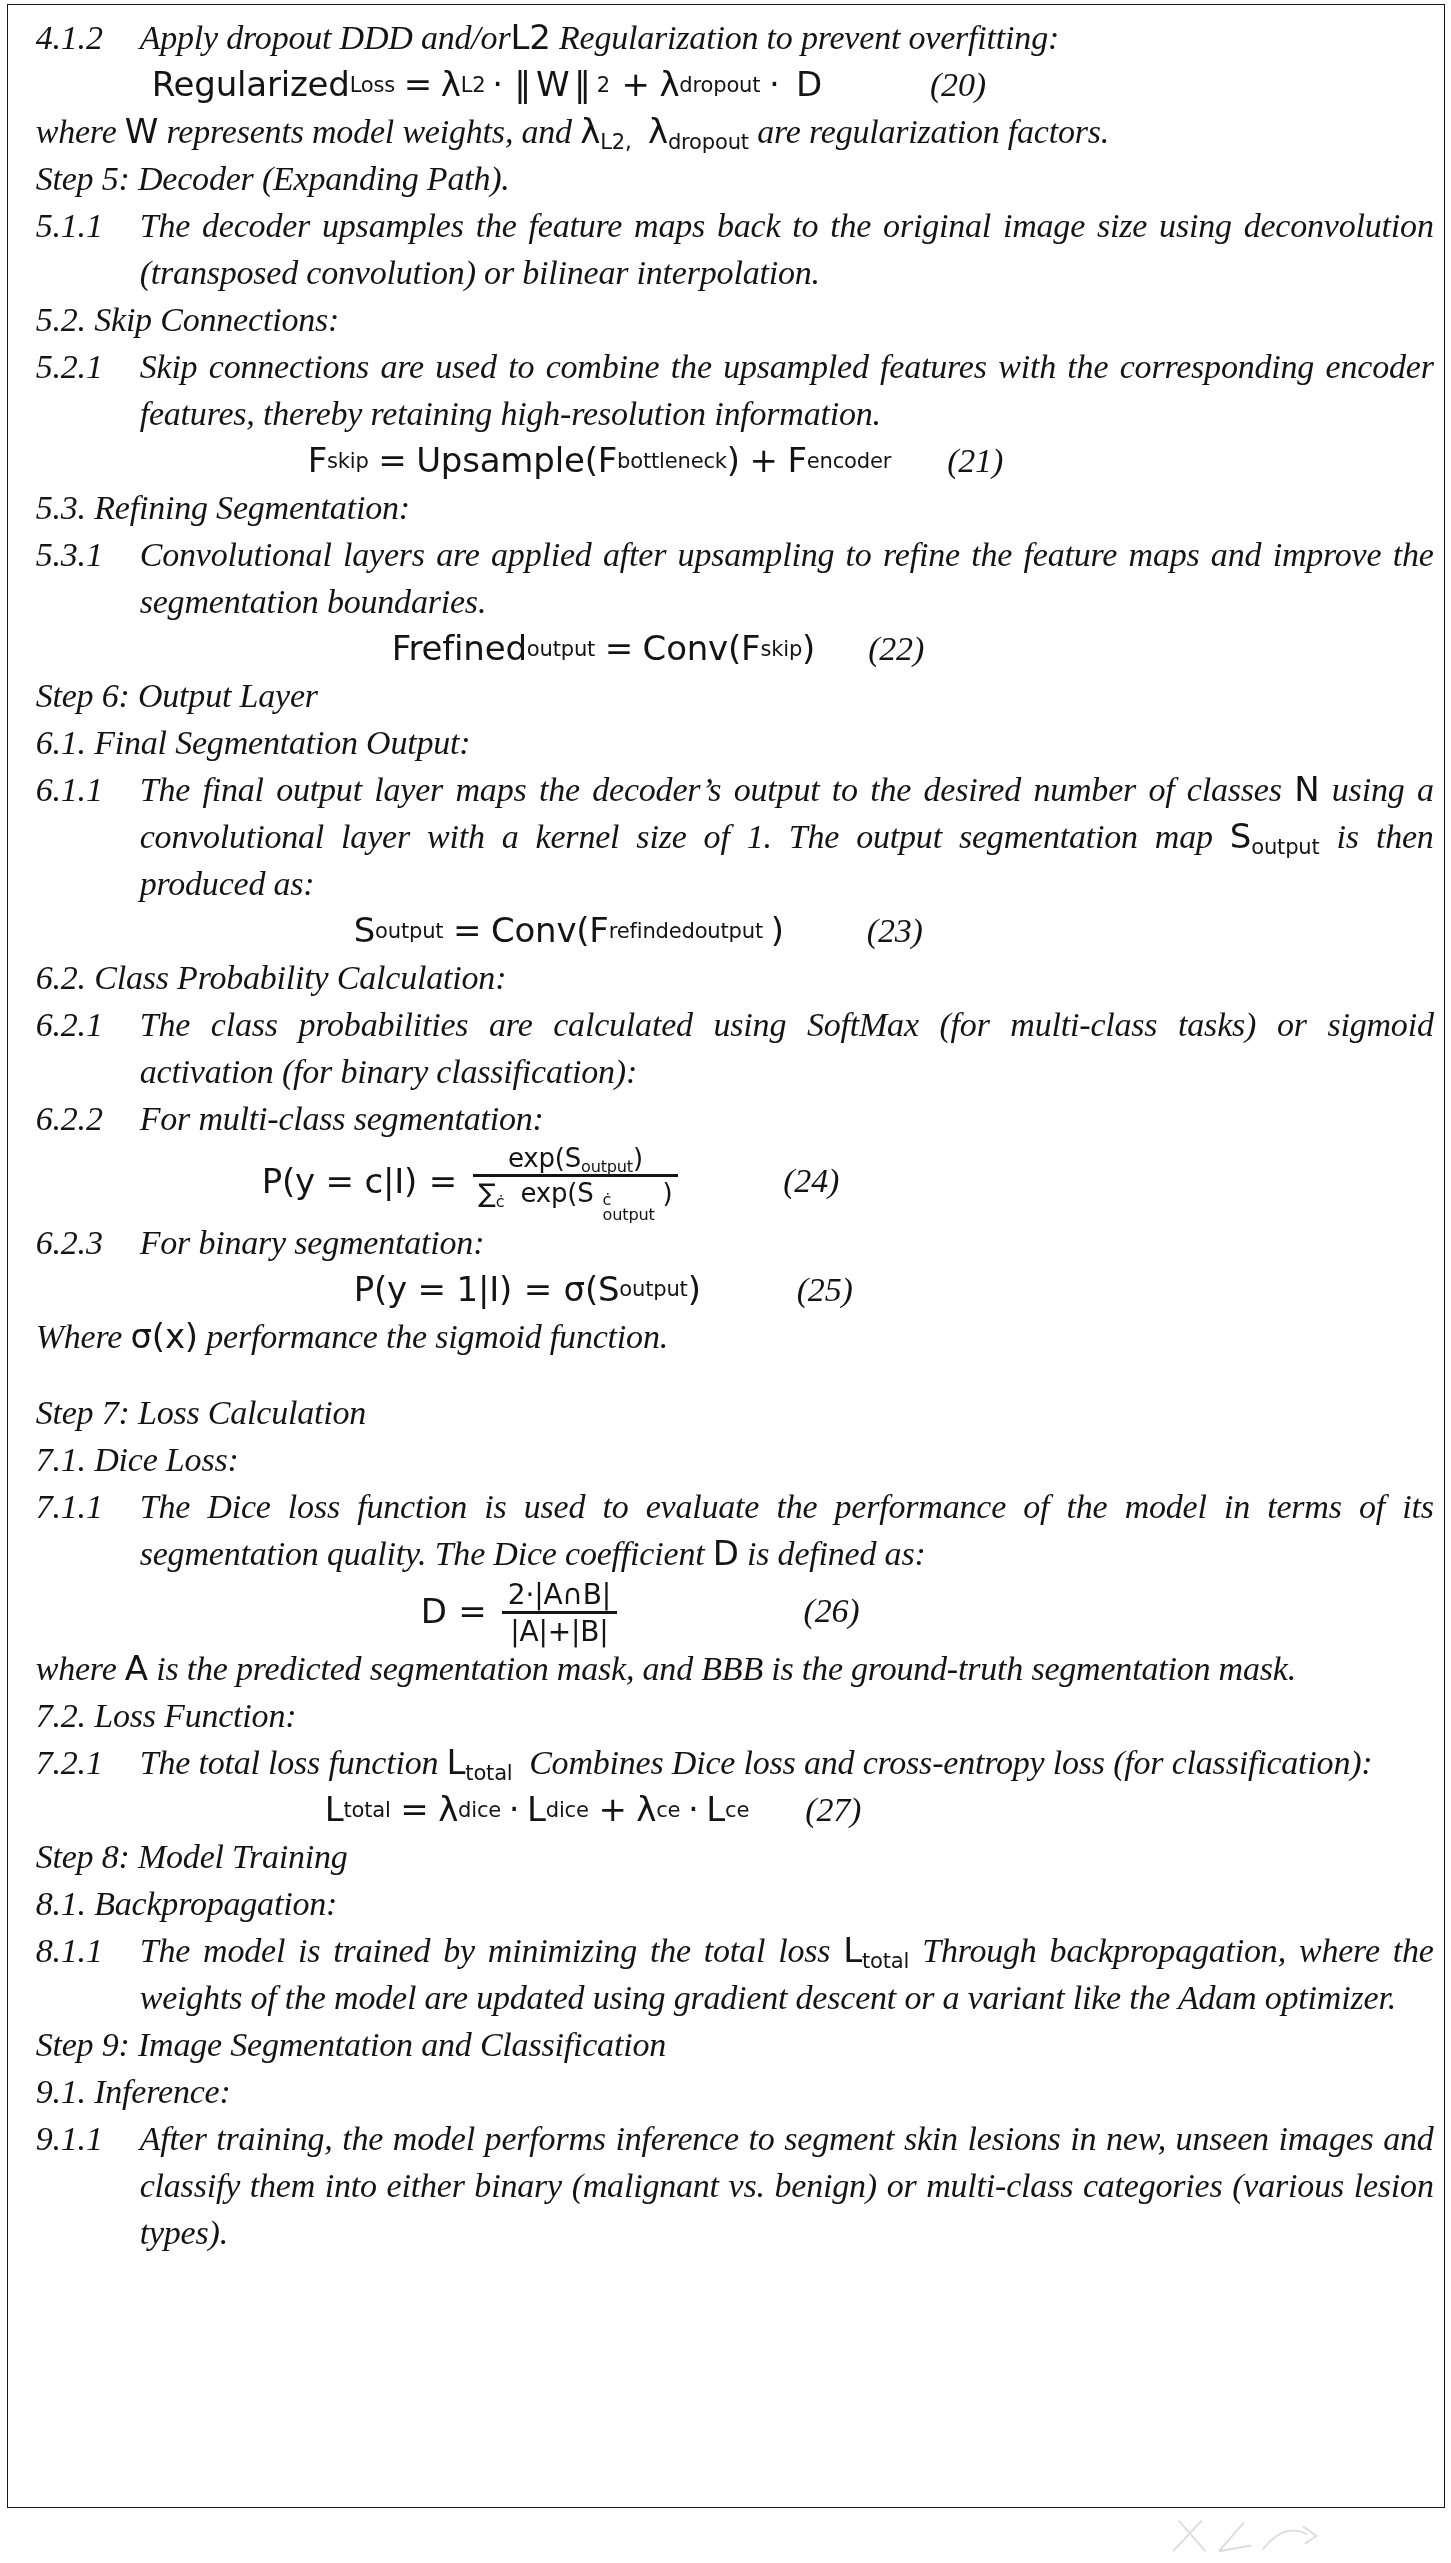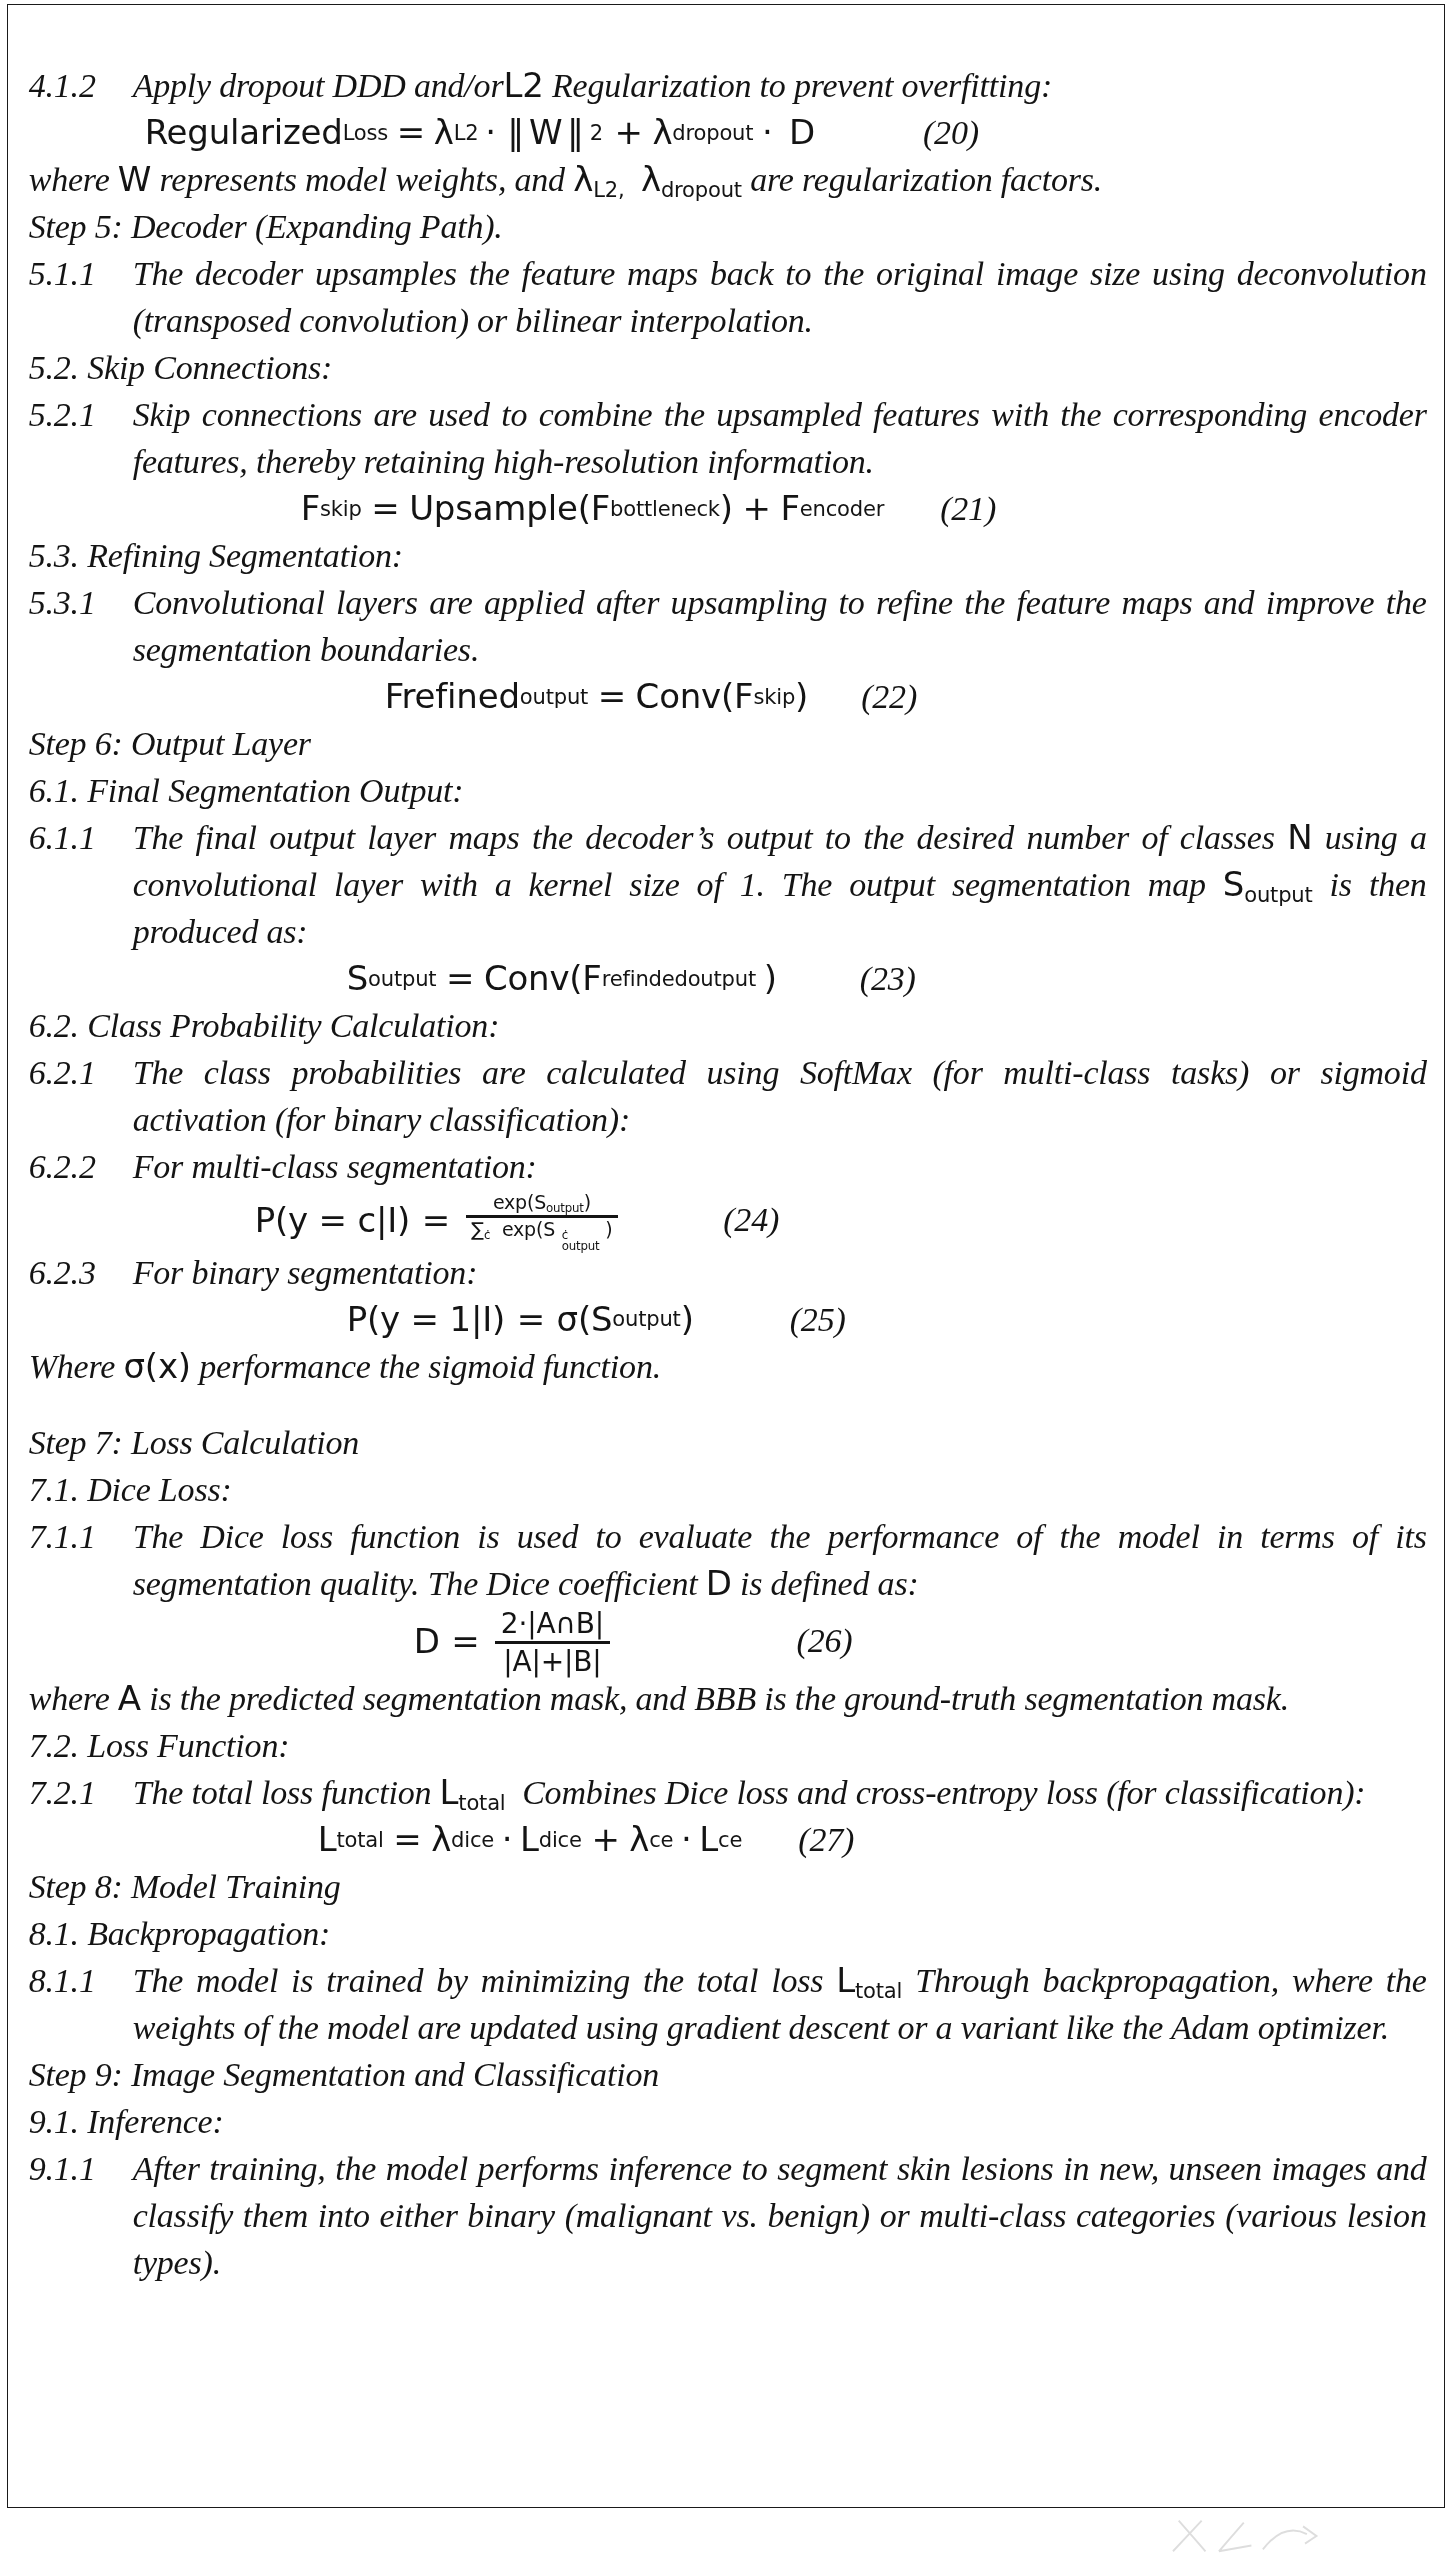--- a/index.html
+++ b/index.html
@@ -20,31 +20,30 @@
     left: 6.7px;
     top: 3.9px;
     width: 1438px;
     height: 2504px;
     border: 1.9px solid #1a1a1a;
     box-sizing: border-box;
     background: #fff;
   }
   .doc-body {
     position: absolute;
-    left: 21px;
+    left: 28px;
     top: 9.6px;
     width: 1398px;
     box-sizing: border-box;
     font-family: "Liberation Serif", "DejaVu Serif", serif;
     font-style: italic;
     font-size: 34px;
     line-height: 47px;
     color: #141414;
     letter-spacing: -0.2px;
-    margin-top: 48px;
   }
 
   
   .para {
     margin: 0;
     text-align: justify;
     text-justify: inter-word;
   }
   .para.flush { text-align: left; }
   .num-item {
@@ -104,21 +103,21 @@
     font-style: normal;
   }
 
   
   .frac {
     display: inline-flex;
     flex-direction: column;
     align-items: center;
     vertical-align: middle;
     margin: 0 3.9px;
-    font-size: 19px;
+    font-size: 26px;
     line-height: 1.12;
     position: relative;
     top: 1.9px;
   }
   .frac .numer { padding: 0 5.8px 1px 5.8px; }
   .frac .denom { padding: 1.9px 5.8px 0 5.8px; }
   .frac .bar {
     width: 100%;
     height: 2.9px;
     background: #141414;

